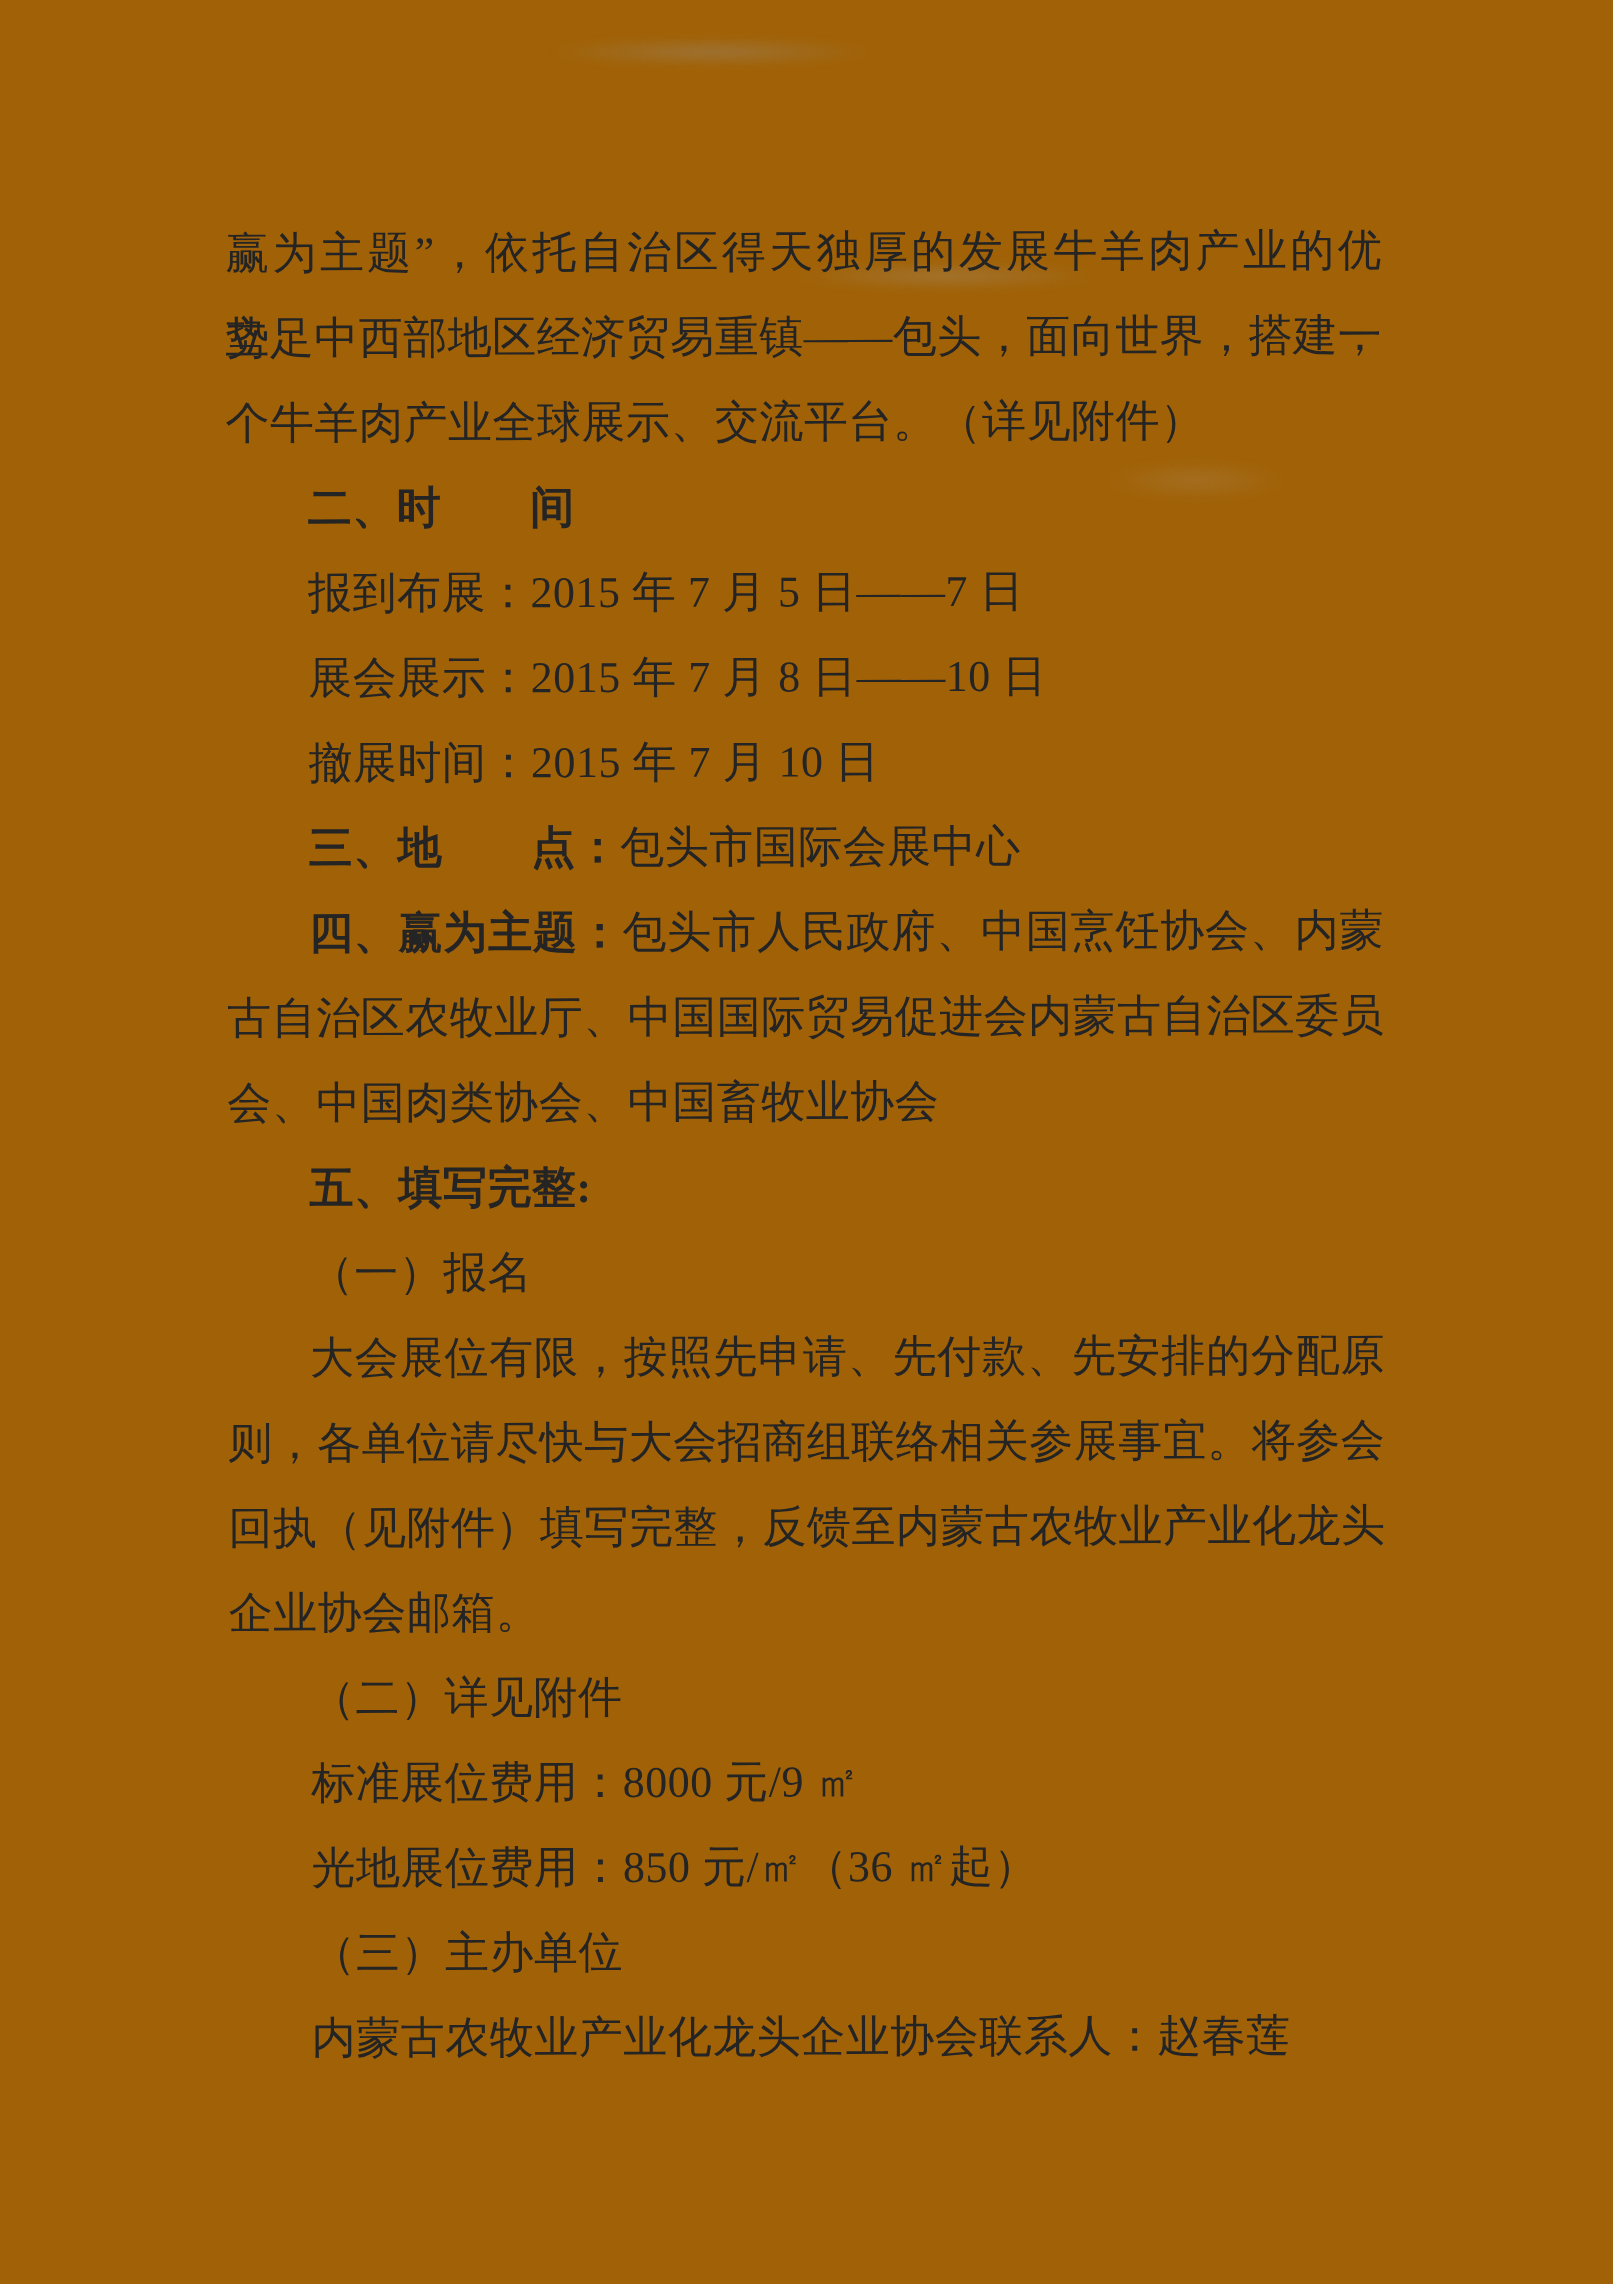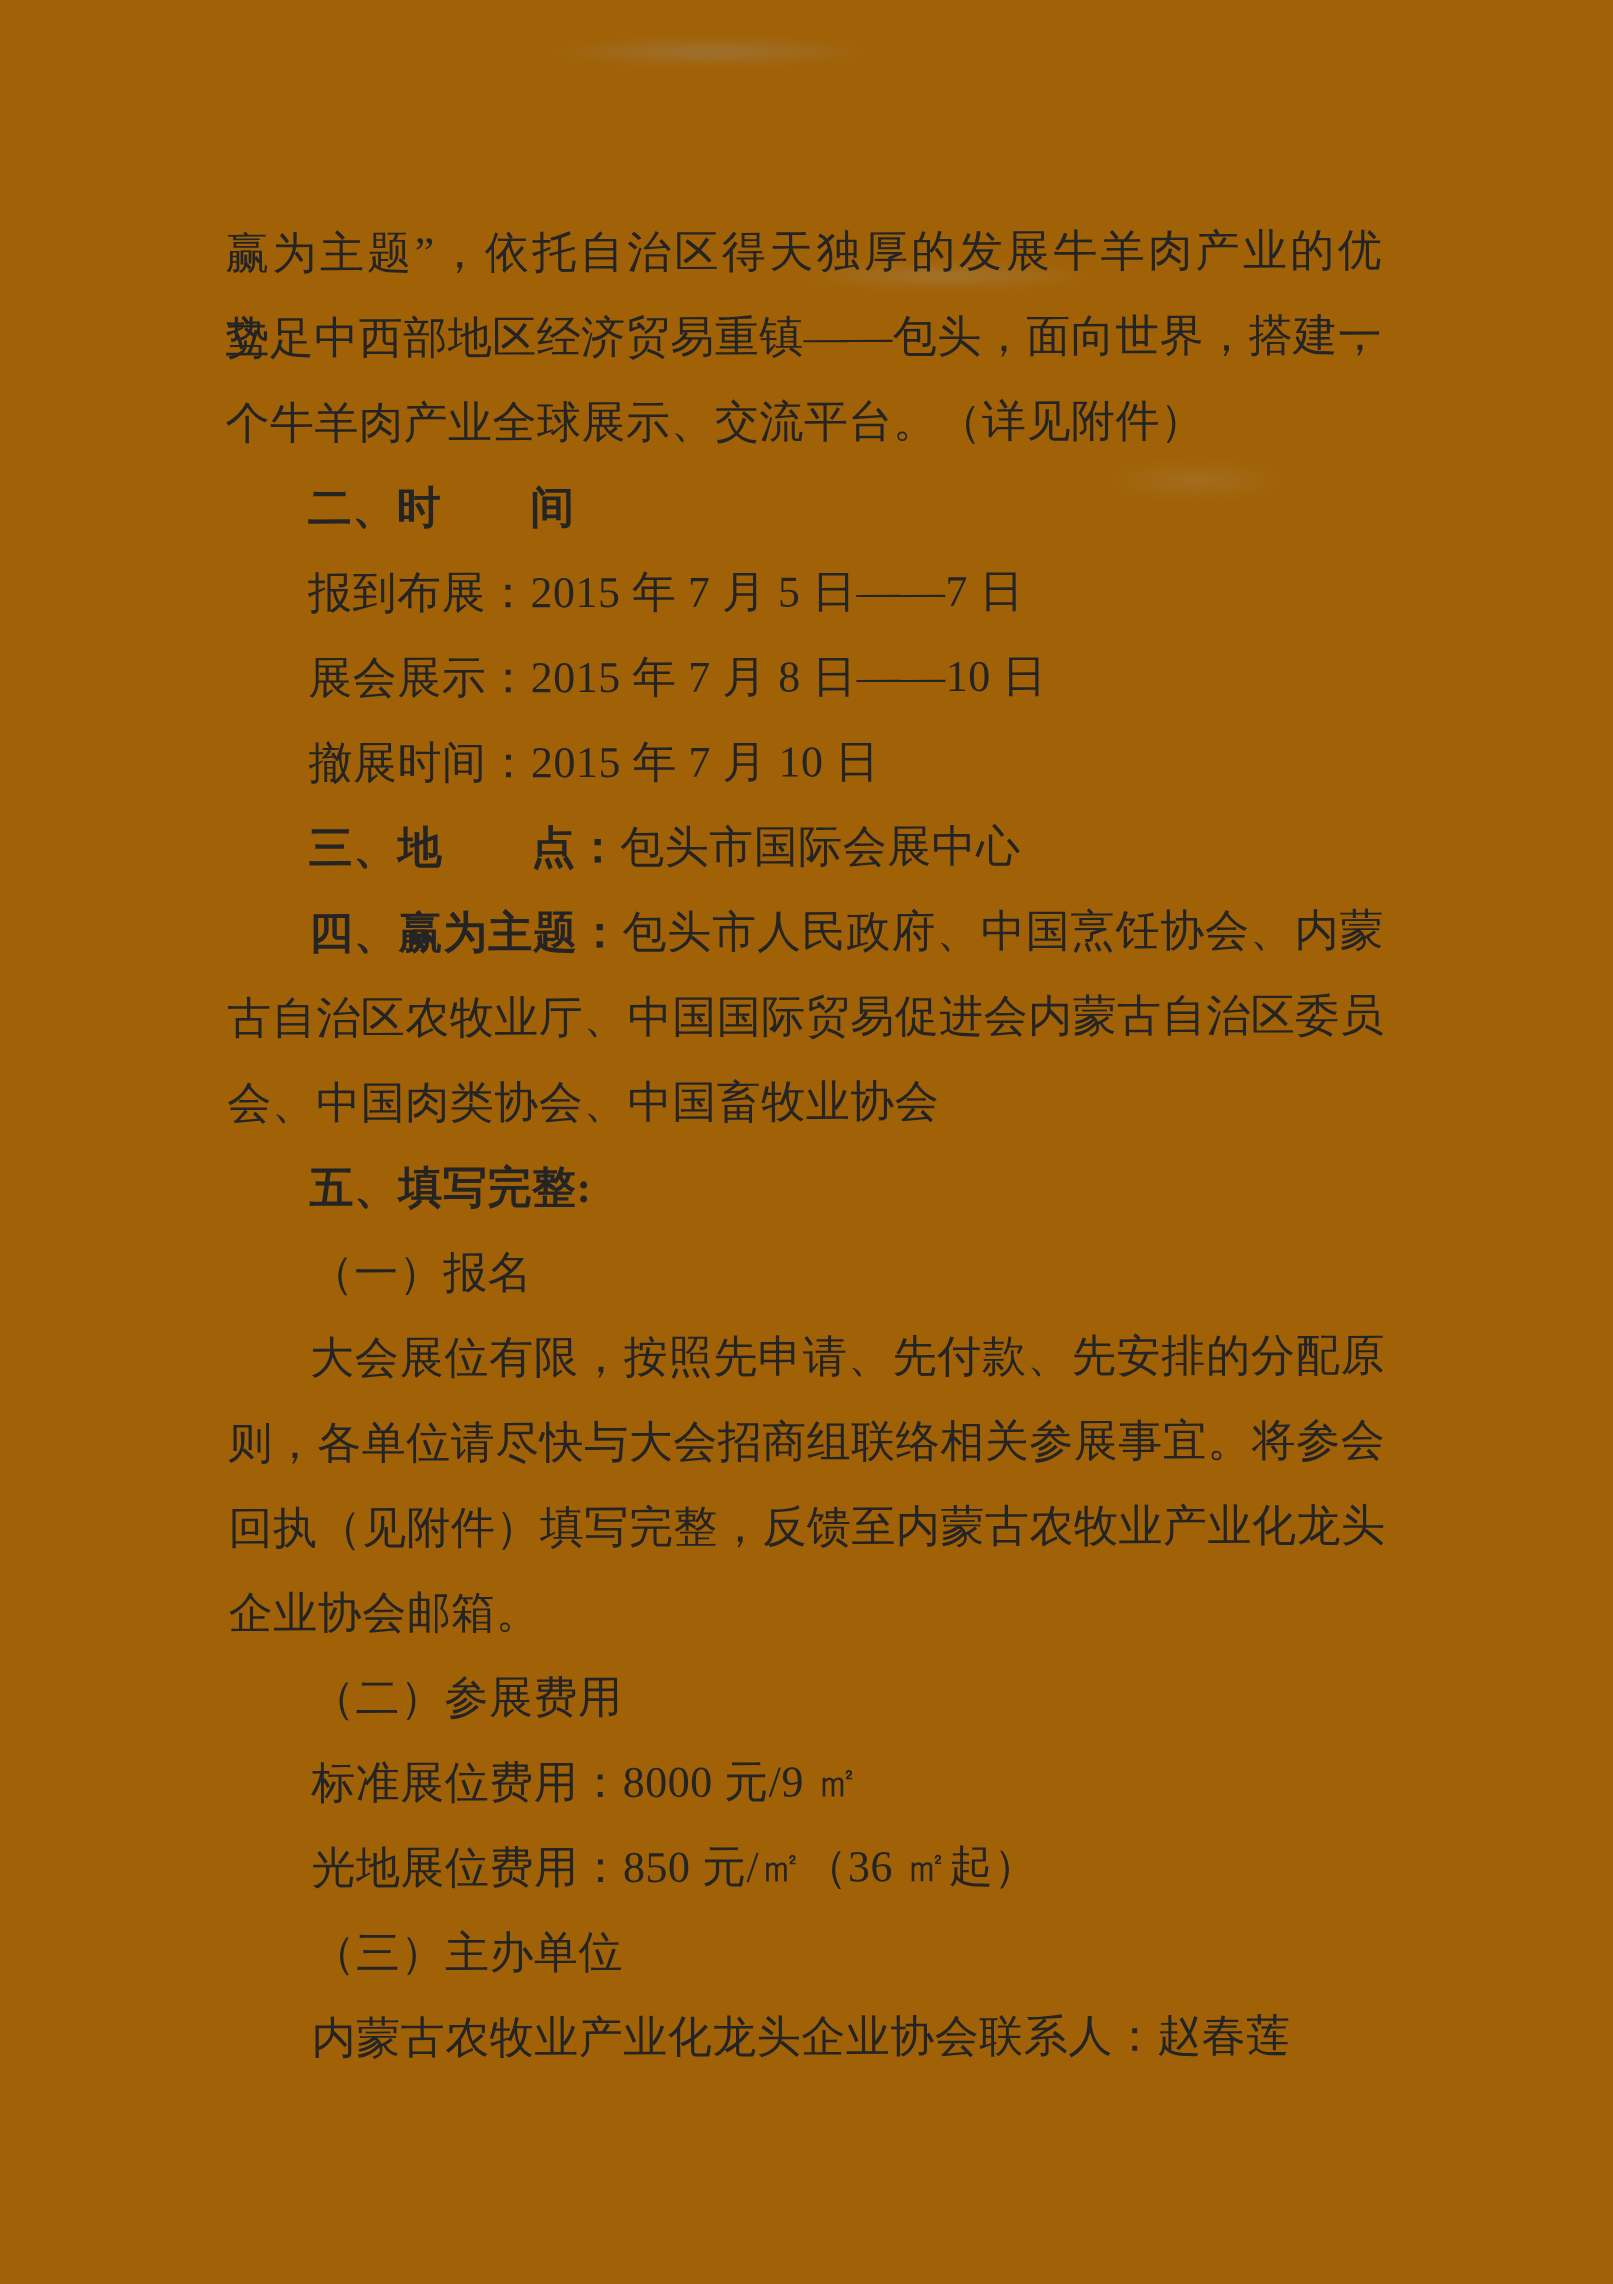--- a/index.html
+++ b/index.html
@@ -75,20 +75,20 @@
       <p class="line indent"><span class="seg bold">三、地　　点：</span><span class="seg">包头市国际会展中心</span></p>
       <p class="line indent justify"><span class="seg bold">四、赢为主题：</span><span class="seg">包头市人民政府、中国烹饪协会、内蒙</span></p>
       <p class="line justify"><span class="seg">古自治区农牧业厅、中国国际贸易促进会内蒙古自治区委员</span></p>
       <p class="line"><span class="seg">会、中国肉类协会、中国畜牧业协会</span></p>
       <p class="line indent"><span class="seg bold">五、填写完整:</span></p>
       <p class="line indent"><span class="seg">（一）报名</span></p>
       <p class="line indent justify"><span class="seg">大会展位有限，按照先申请、先付款、先安排的分配原</span></p>
       <p class="line justify"><span class="seg">则，各单位请尽快与大会招商组联络相关参展事宜。将参会</span></p>
       <p class="line justify"><span class="seg">回执（见附件）填写完整，反馈至内蒙古农牧业产业化龙头</span></p>
       <p class="line"><span class="seg">企业协会邮箱。</span></p>
-      <p class="line indent"><span class="seg">（二）参展费用</span></p>
+      <p class="line indent"><span class="seg">（二）详见附件</span></p>
       <p class="line indent"><span class="seg">标准展位费用：8000 元/9 ㎡</span></p>
       <p class="line indent"><span class="seg">光地展位费用：850 元/㎡（36 ㎡起）</span></p>
       <p class="line indent"><span class="seg">（三）主办单位</span></p>
       <p class="line indent"><span class="seg">内蒙古农牧业产业化龙头企业协会联系人：赵春莲</span></p>
     </div>
 </div>
 
 
 </body></html>

